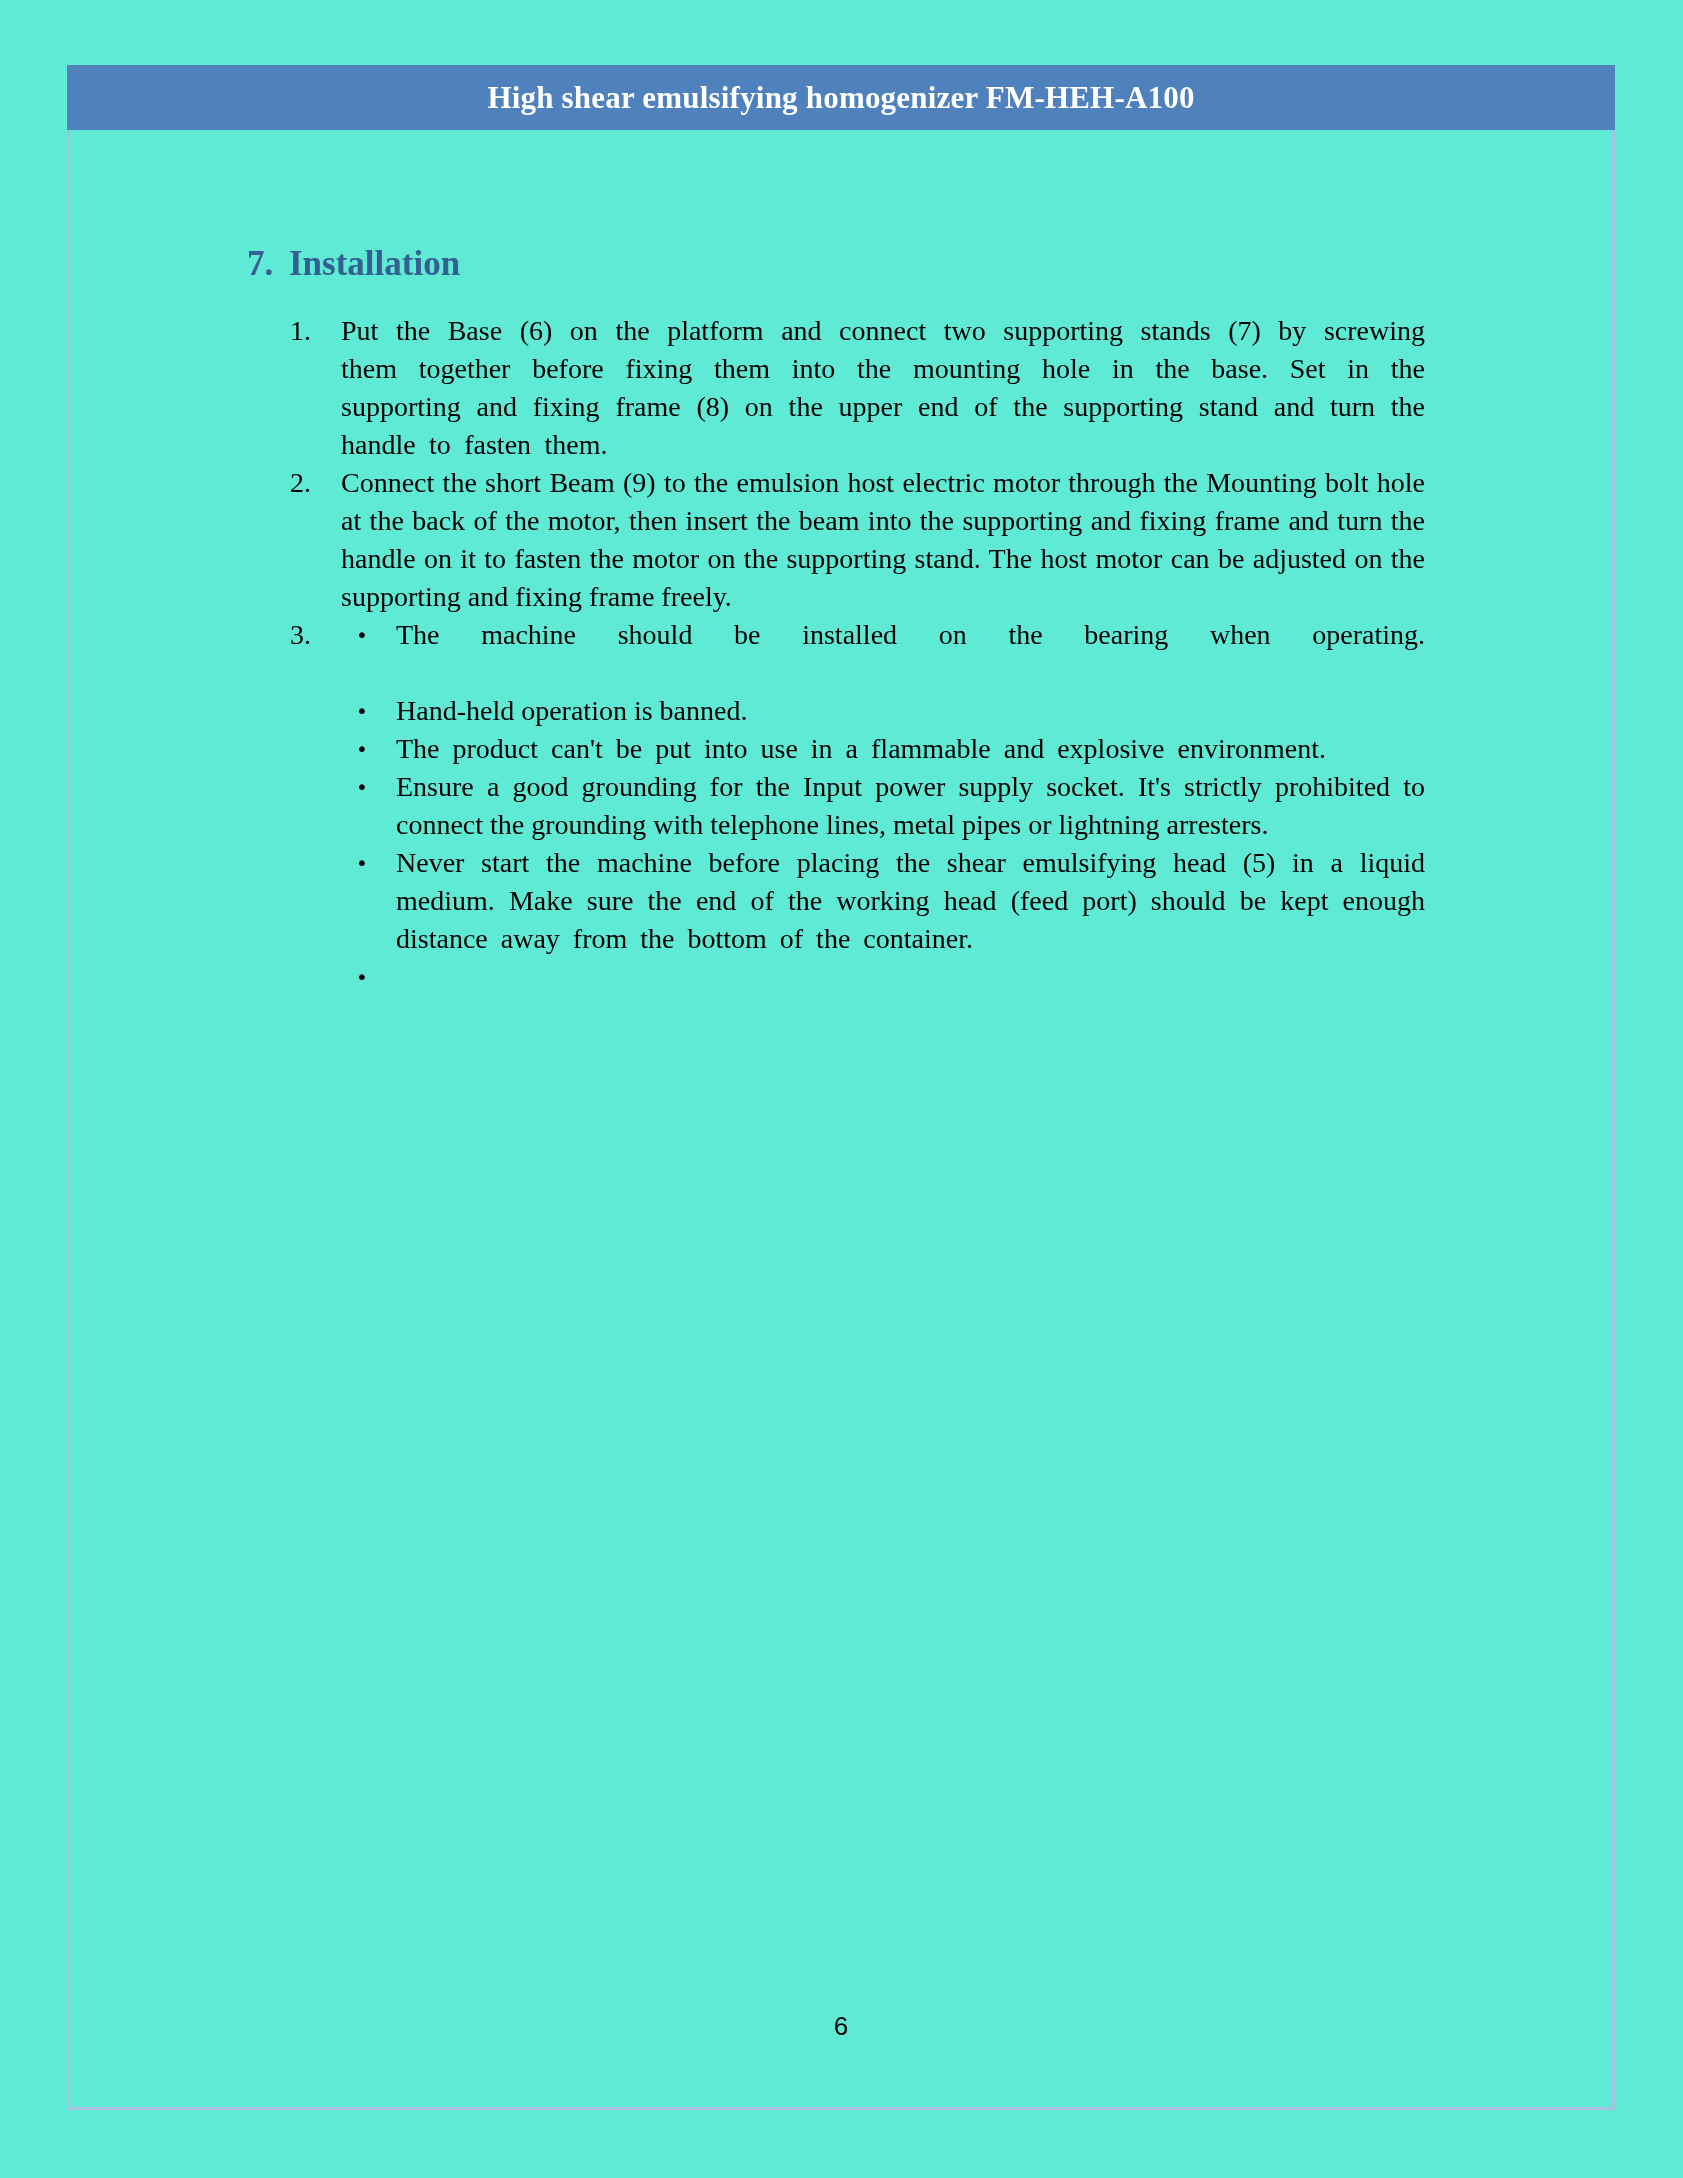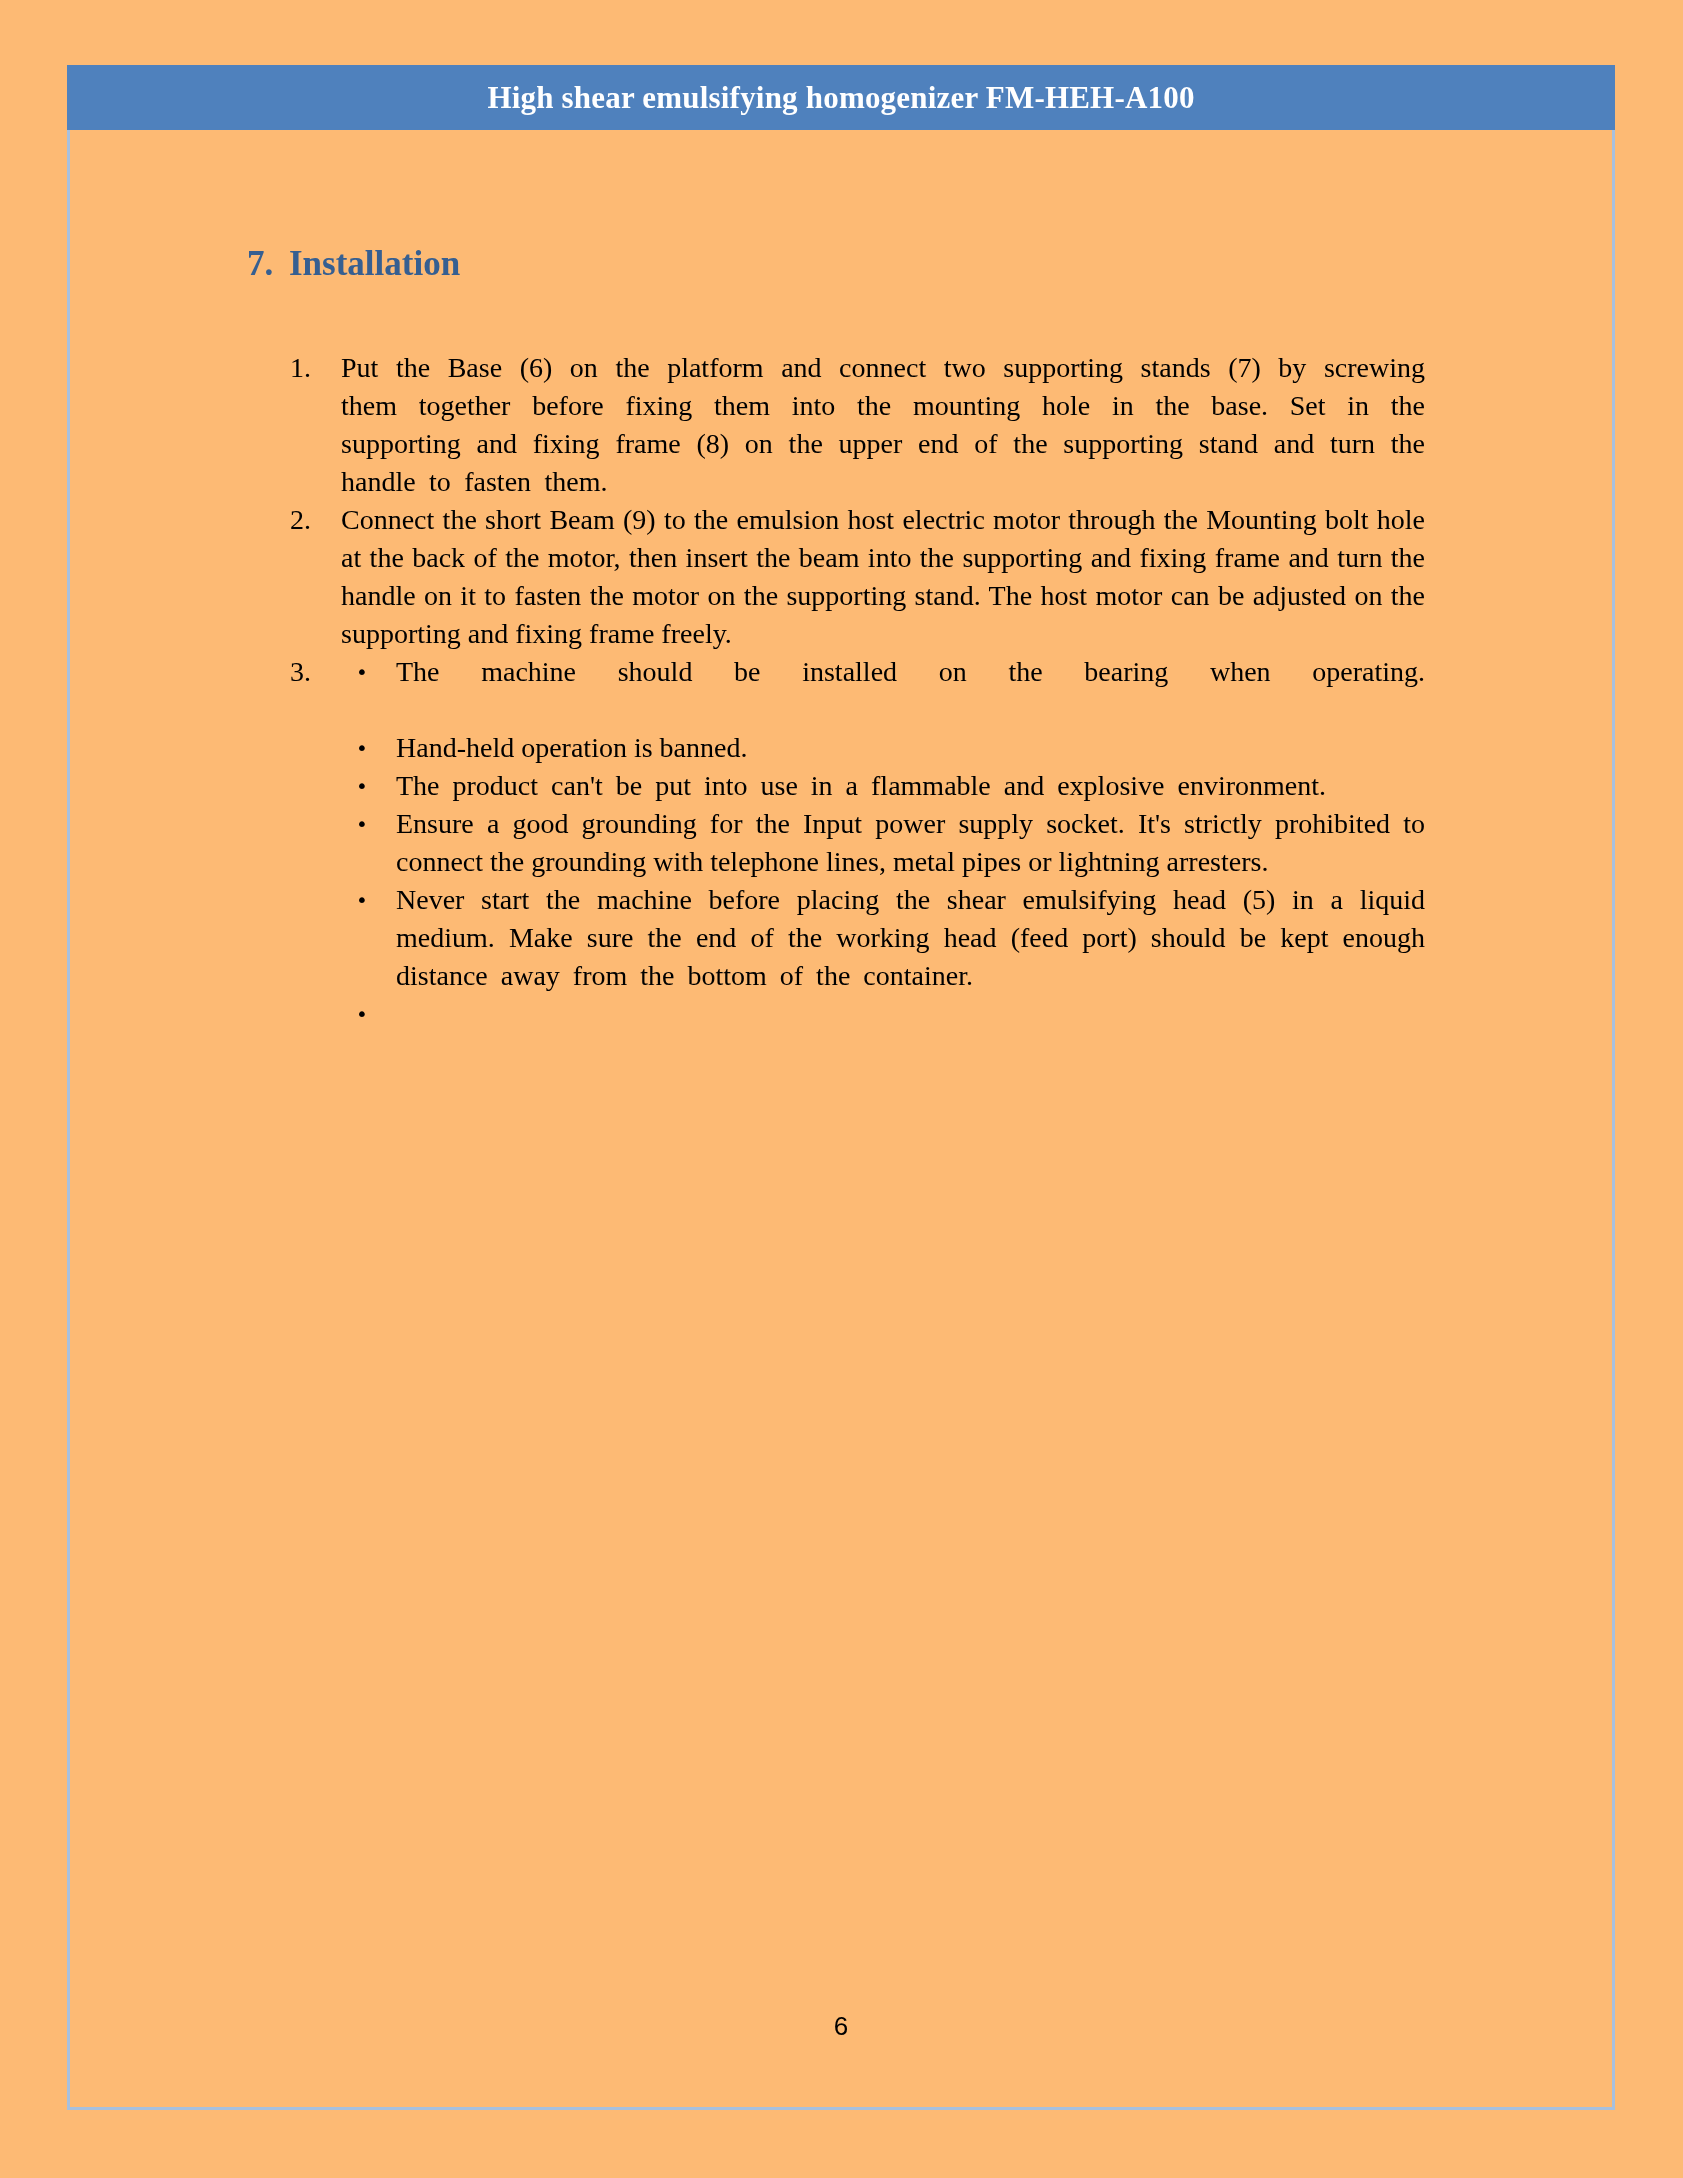--- a/index.html
+++ b/index.html
@@ -13,21 +13,21 @@
     font-family: "Liberation Serif", serif;
     -webkit-font-smoothing: antialiased;
   }
 
   .page {
     position: absolute;
     left: 0;
     top: 0;
     width: 1683px;
     height: 2178px;
-    background: #fdba74;
+    background: #5eead4;
     overflow: hidden;
   }
 
   
   .page-frame {
     position: absolute;
     left: 67px;
     top: 65px;
     width: 1548px;
     height: 2045px;
@@ -148,21 +148,21 @@
   }
   
   .spread > .txt {
     text-align: justify;
   }
   .spread > .txt::after {
     content: "";
     display: inline-block;
     width: 100%;
   }
-  .stretch1 { word-spacing: 6.4px; margin-top: 37px; }
+  .stretch1 { word-spacing: 6.4px; }
   .stretch2 { word-spacing: 6px; }
   .stretch3 { word-spacing: 7px; }
 
   .page-number {
     position: absolute;
     left: 0;
     top: 1869px;
     width: 1548px;
     text-align: center;
     font-family: "Liberation Sans", sans-serif;

